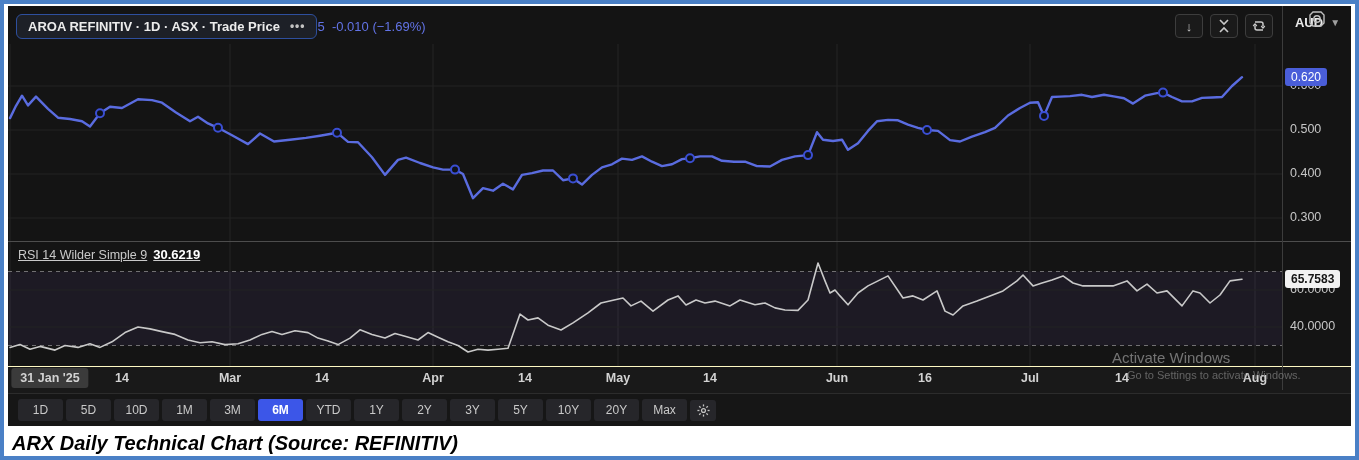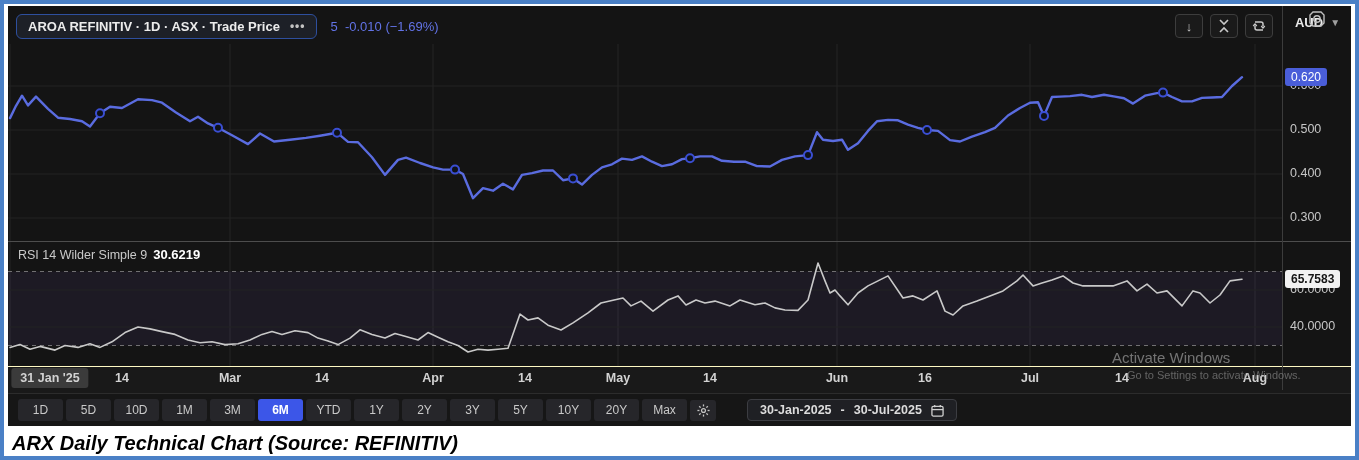--- a/index.html
+++ b/index.html
@@ -5,32 +5,32 @@
   html,body{margin:0;padding:0;background:#e9e9e9;}
   .frame{position:relative;width:1359px;height:460px;box-sizing:border-box;border:4px solid #4a80c6;
          background:#ffffff;font-family:"Liberation Sans",sans-serif;overflow:hidden;}
   .app{position:absolute;left:4px;top:2px;width:1343px;height:420px;background:#141414;overflow:hidden;}
 
   
   .chart-header{position:absolute;left:8px;top:5px;right:78px;height:30px;display:flex;align-items:center;z-index:6;}
   .symbol-box{display:flex;align-items:center;gap:10px;border:1px solid #2e4f9e;border-radius:6px;
               background:#1d2027;padding:4px 11px;color:#ececec;font-size:13px;font-weight:bold;white-space:nowrap;}
   .more-dots{color:#c2c2c2;font-weight:bold;letter-spacing:1px;font-size:12px;}
-  .quote{margin-left:13px;color:#6273e6;font-size:13px;white-space:nowrap;}
+  .quote{margin-left:0;color:#6273e6;font-size:13px;white-space:nowrap;}
   .hdr-spacer{flex:1;}
   .hdr-btn{width:26px;height:22px;display:flex;align-items:center;justify-content:center;color:#c9c9c9;
            border:1px solid #3d3d3d;border-radius:4px;margin-left:7px;background:#1a1a1a;font-size:13px;}
   .hdr-btn svg{display:block;}
 
   
   .chart-svg{position:absolute;left:0;background:transparent;}
   #price-svg{top:38px;}
   #rsi-svg{top:236px;}
   .panel-divider{position:absolute;left:0;top:235px;width:1343px;height:1px;background:#4d4d4d;z-index:4;}
-  .rsi-header{position:absolute;left:10px;top:241px;z-index:5;font-size:12.5px;color:#c9c9c9;}
+  .rsi-header{position:absolute;left:10px;top:241px;z-index:5;font-size:12.5px;color:#c9c9c9;text-decoration:underline;}
   .rsi-header b{color:#ffffff;margin-left:6px;font-size:13px;}
 
   
   .axis-zone{position:absolute;left:1274px;top:0;width:69px;height:384px;border-left:1px solid #3c3c3c;z-index:5;}
   .currency-box{position:absolute;left:0;top:9px;width:100%;display:flex;align-items:center;justify-content:center;
                 gap:7px;color:#eaeaea;font-size:13px;font-weight:bold;}
   .currency-box .chev{color:#9f9f9f;font-size:10px;}
   .axis-label{position:absolute;left:7px;font-size:12.5px;color:#c6c6c6;}
   .axis-badge{position:absolute;left:2px;font-size:12px;padding:2px 6px;border-radius:3px;z-index:6;}
   .badge-price{background:#4a5ed9;color:#fff;}
@@ -207,31 +207,18 @@
               <line x1="8" y1="13" x2="8" y2="15.5"></line>
               <line x1="0.5" y1="8" x2="3" y2="8"></line>
               <line x1="13" y1="8" x2="15.5" y2="8"></line>
               <line x1="2.7" y1="2.7" x2="4.5" y2="4.5"></line>
               <line x1="11.5" y1="11.5" x2="13.3" y2="13.3"></line>
               <line x1="2.7" y1="13.3" x2="4.5" y2="11.5"></line>
               <line x1="11.5" y1="4.5" x2="13.3" y2="2.7"></line>
             </g>
           </svg>
         </div>
-        <div class="date-range">
-          <span>30-Jan-2025</span>
-          <span>-</span>
-          <span>30-Jul-2025</span>
-          <span class="cal">
-            <svg width="13" height="13" viewBox="0 0 14 14">
-              <rect x="1" y="2.5" width="12" height="10.5" rx="1.5" fill="none" stroke="#cfcfcf" stroke-width="1.4"></rect>
-              <line x1="1" y1="6" x2="13" y2="6" stroke="#cfcfcf" stroke-width="1.4"></line>
-              <line x1="4" y1="1" x2="4" y2="3.5" stroke="#cfcfcf" stroke-width="1.4"></line>
-              <line x1="10" y1="1" x2="10" y2="3.5" stroke="#cfcfcf" stroke-width="1.4"></line>
-            </svg>
-          </span>
-        </div>
       </div>
 
   </div>
 
   <div class="caption">ARX Daily Technical Chart (Source: REFINITIV)</div>
 </div>
 
 </body></html>

